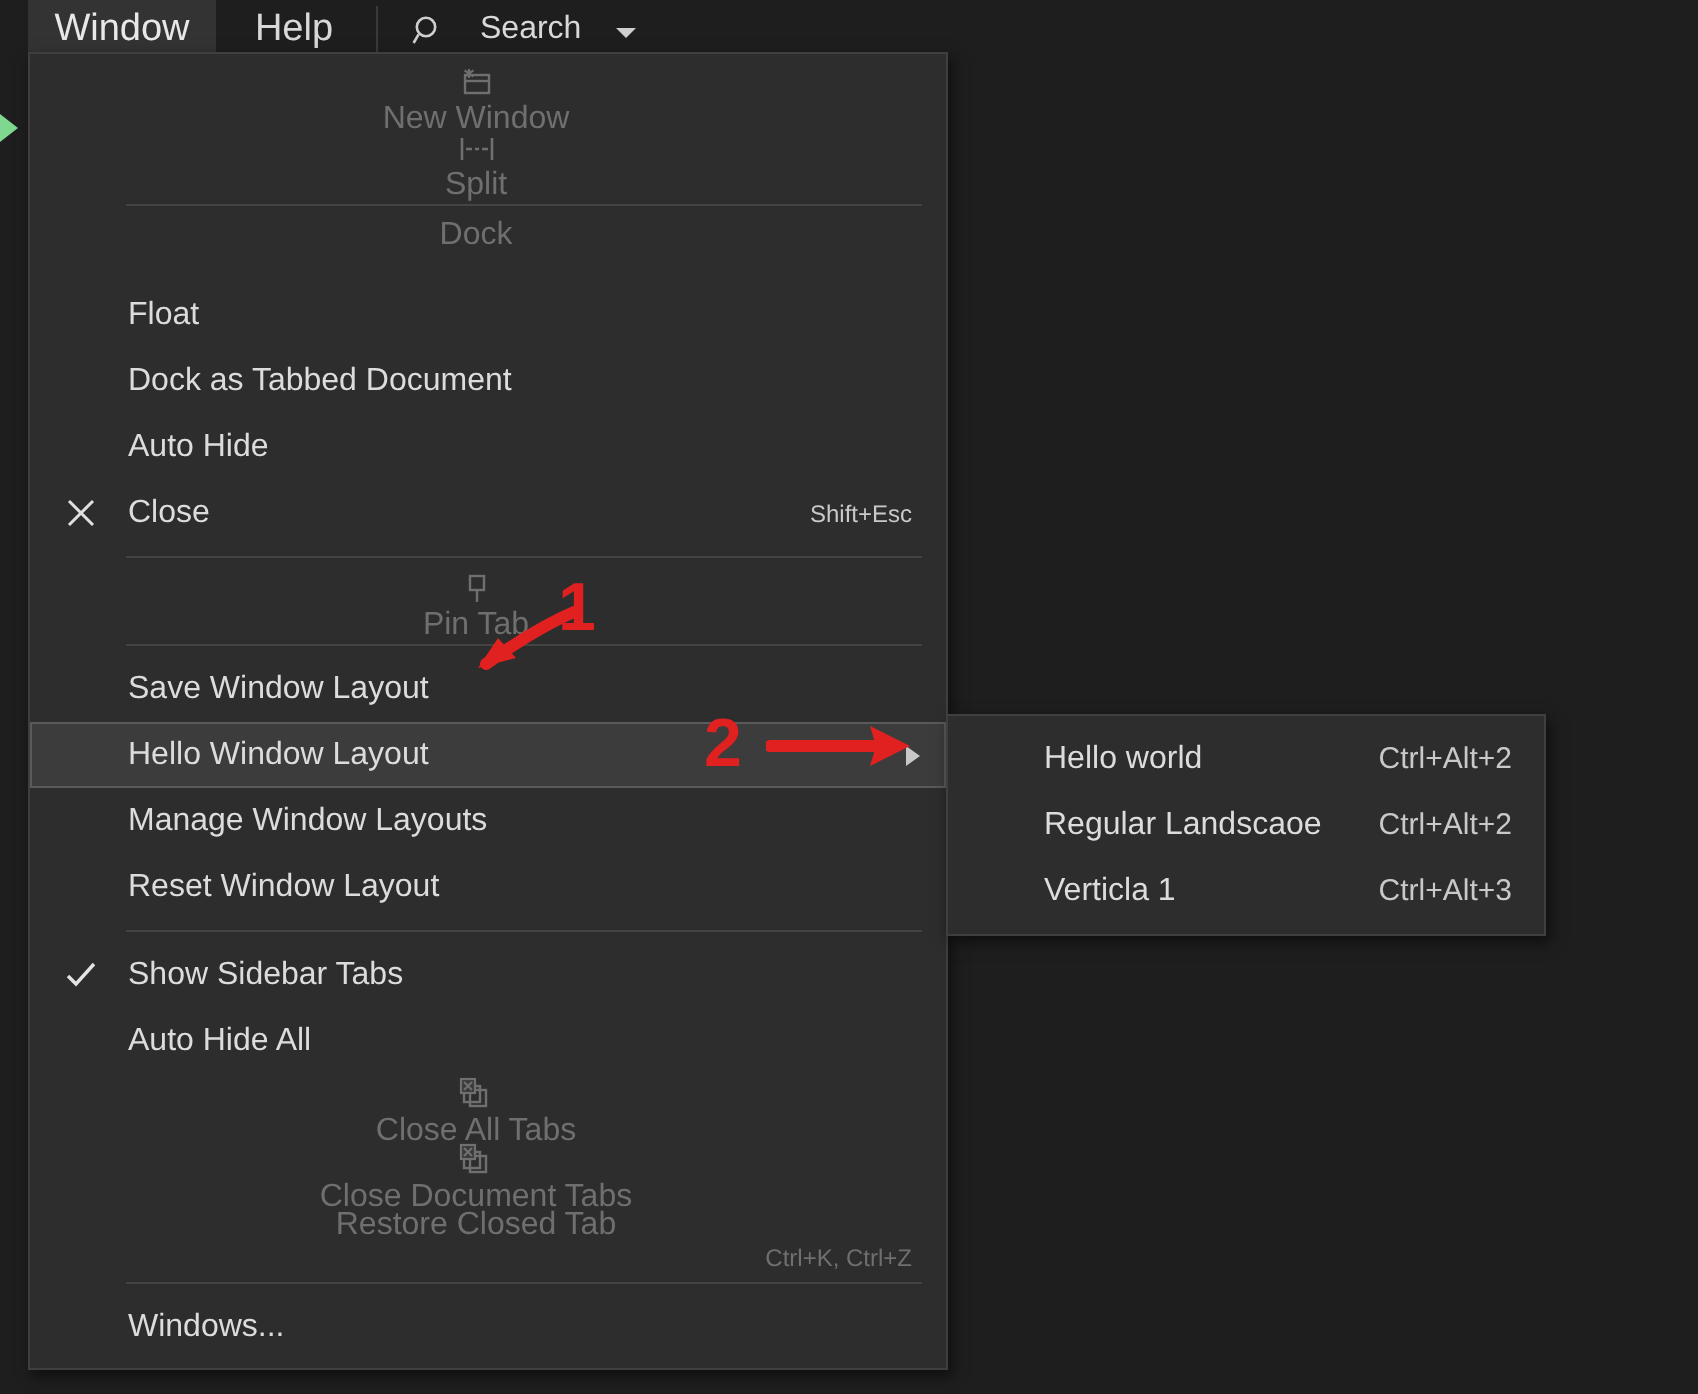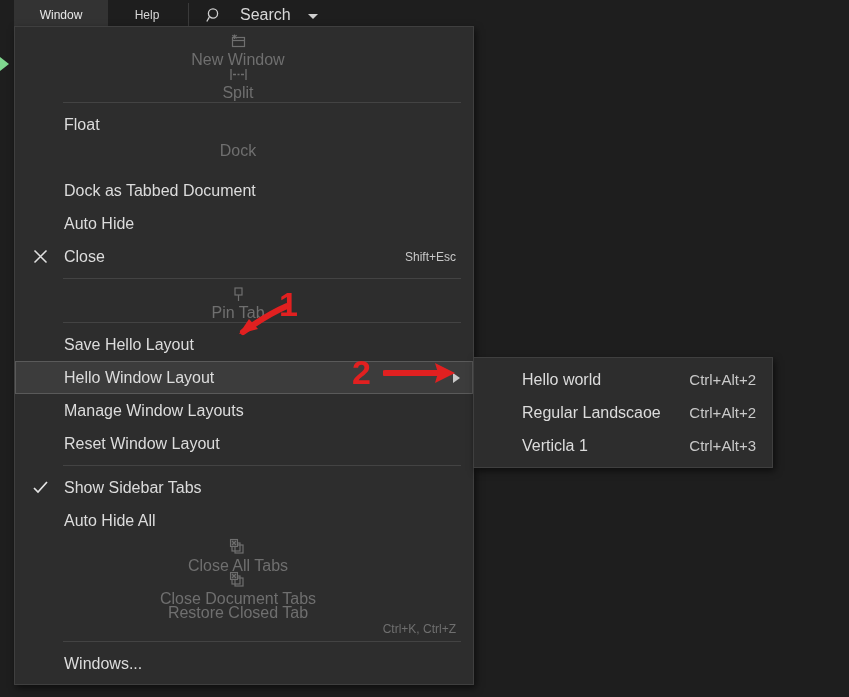--- a/index.html
+++ b/index.html
@@ -21,21 +21,21 @@
     position: absolute;
     left: 0; top: 0;
     width: 849px; height: 30px;
     background: #1e1e1e;
   }
   .mb-tab {
     position: absolute;
     top: 0;
     height: 30px;
     line-height: 30px;
-    font-size: 12px;
+    font-size: 19px;
     color: #d8d8d8;
     text-align: center;
     white-space: nowrap;
   }
   .mb-tab.active {
     background: #333333;
     color: #e8e8e8;
   }
   #tab-window { left: 14px; width: 94px; }
   #tab-help   { left: 110px; width: 74px; }
@@ -216,31 +216,31 @@
         <span>
           <svg class="icon-svg" width="19" height="19" viewBox="0 0 19 19">
             <path d="M2 4 L2 15 M17 4 L17 15" stroke="#6f6f6f" stroke-width="1.3"></path>
             <path d="M4 9.5 L7 9.5 M8.5 9.5 L10.5 9.5 M12 9.5 L15 9.5" stroke="#6f6f6f" stroke-width="1.3"></path>
           </svg>
         </span>
       </div>
       <span class="mi-label">Split</span>
     </div>
     <div class="menu-sep"></div>
+    <div class="menu-item disabled">
+      <div class="mi-gutter">
+        <span></span>
+      </div>
+      <span class="mi-label">Dock</span>
+    </div>
     <div class="menu-item">
       <div class="mi-gutter">
         <span></span>
       </div>
       <span class="mi-label">Float</span>
-    </div>
-    <div class="menu-item disabled">
-      <div class="mi-gutter">
-        <span></span>
-      </div>
-      <span class="mi-label">Dock</span>
     </div>
     <div class="menu-item">
       <div class="mi-gutter">
         <span></span>
       </div>
       <span class="mi-label">Dock as Tabbed Document</span>
     </div>
     <div class="menu-item">
       <div class="mi-gutter">
         <span></span>
@@ -268,21 +268,21 @@
           </svg>
         </span>
       </div>
       <span class="mi-label">Pin Tab</span>
     </div>
     <div class="menu-sep"></div>
     <div class="menu-item">
       <div class="mi-gutter">
         <span></span>
       </div>
-      <span class="mi-label">Save Hello Layout</span>
+      <span class="mi-label">Save Window Layout</span>
     </div>
     <div class="menu-item selected">
       <div class="mi-gutter">
         <span></span>
       </div>
       <span class="mi-label">Hello Window Layout</span>
       <span class="mi-submenu-arrow" style="margin-left: auto;"></span>
     </div>
     <div class="menu-item">
       <div class="mi-gutter">

